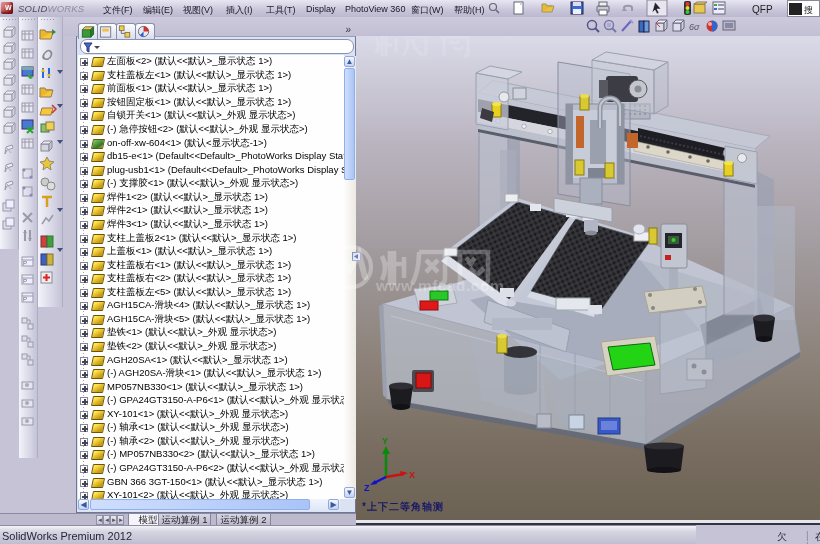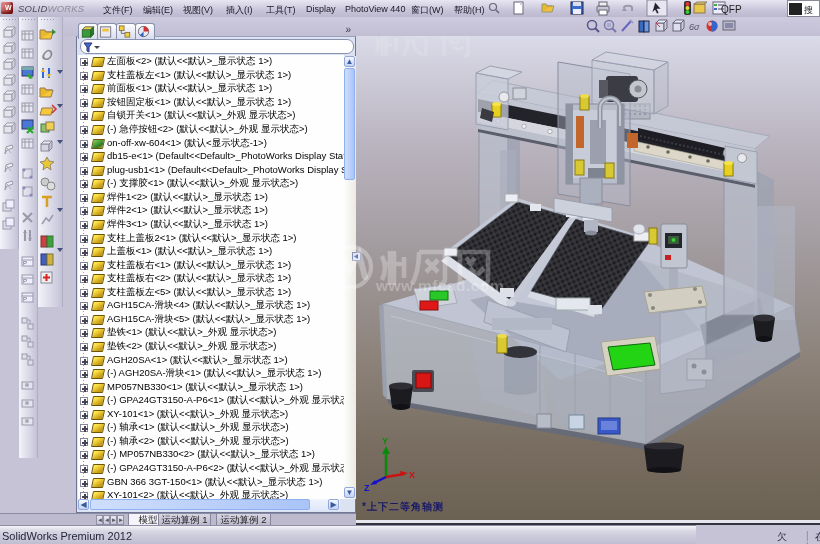--- a/index.html
+++ b/index.html
@@ -49,21 +49,21 @@
 <div id="root">
 <div id="menubar" class="abs">
       <div id="logo"></div>
       <span id="swname">SOLID<span style="color:#8e8e98">WORKS</span></span>
       <span class="mi" style="left:103px">文件(F)</span>
       <span class="mi" style="left:143px">编辑(E)</span>
       <span class="mi" style="left:183px">视图(V)</span>
       <span class="mi" style="left:226px">插入(I)</span>
       <span class="mi" style="left:266px">工具(T)</span>
       <span class="mi" style="left:306px">Display</span>
-      <span class="mi" style="left:345px">PhotoView 440</span>
+      <span class="mi" style="left:345px">PhotoView 360</span>
       <span class="mi" style="left:411px">窗口(W)</span>
       <span class="mi" style="left:454px">帮助(H)</span>
       <svg class="abs" style="left:500px;top:0px" width="250" height="17" viewBox="0 0 250 17">
         <g transform="translate(12,0)">
           <rect x="2" y="2" width="9" height="12" fill="#fff" stroke="#667"></rect>
           <path d="M8 2l3 3h-3z" fill="#ccd"></path>
         </g>
         <g transform="translate(41,0)">
           <path d="M1 12l2-6h10l-2 6z" fill="#f0c040" stroke="#996"></path>
           <path d="M1 12V4h4l1 2h5" fill="#e8b830" stroke="#996"></path>
@@ -97,21 +97,21 @@
           <path d="M1 4l3-2h10l-3 2z" fill="#f4da6a" stroke="#875"></path>
         </g>
         <g transform="translate(212,0)">
           <rect x="1" y="2" width="12" height="12" fill="#eef" stroke="#667"></rect>
           <rect x="2" y="4" width="3" height="2" fill="#4a4"></rect>
           <rect x="6" y="4" width="6" height="2" fill="#99a"></rect>
           <rect x="2" y="8" width="3" height="2" fill="#46c"></rect>
           <rect x="6" y="8" width="6" height="2" fill="#99a"></rect>
         </g>
       </svg>
-      <span class="mi" style="left:721px;color:#222;font-size:10px">QFP</span>
+      <span class="mi" style="left:752px;color:#222;font-size:10px">QFP</span>
       <svg class="abs" style="left:488px;top:2px" width="12" height="12" viewBox="0 0 12 12">
         <circle cx="5" cy="5" r="3.5" fill="none" stroke="#667" stroke-width="1.2"></circle>
         <path d="M8 8l3 3" stroke="#667" stroke-width="1.5"></path>
       </svg>
       <div class="abs" style="left:787px;top:0;width:33px;height:17px;background:#fff;border:1px solid #889">
         <div class="abs" style="left:1px;top:2px;width:13px;height:12px;background:#222"></div>
         <span class="abs" style="left:16px;top:3px;font-size:9px">搜索</span>
       </div>
     </div>
 <div id="row2" class="abs">

